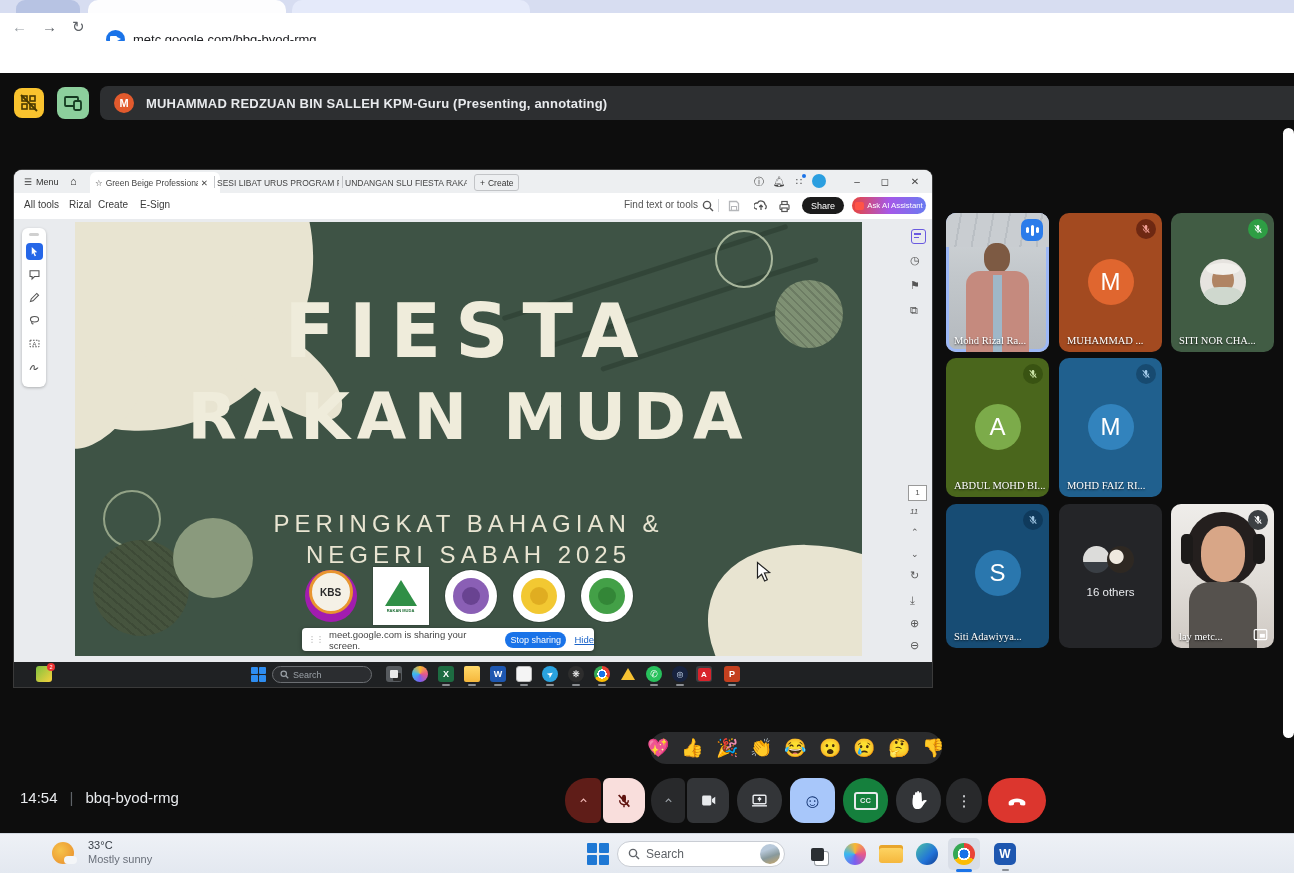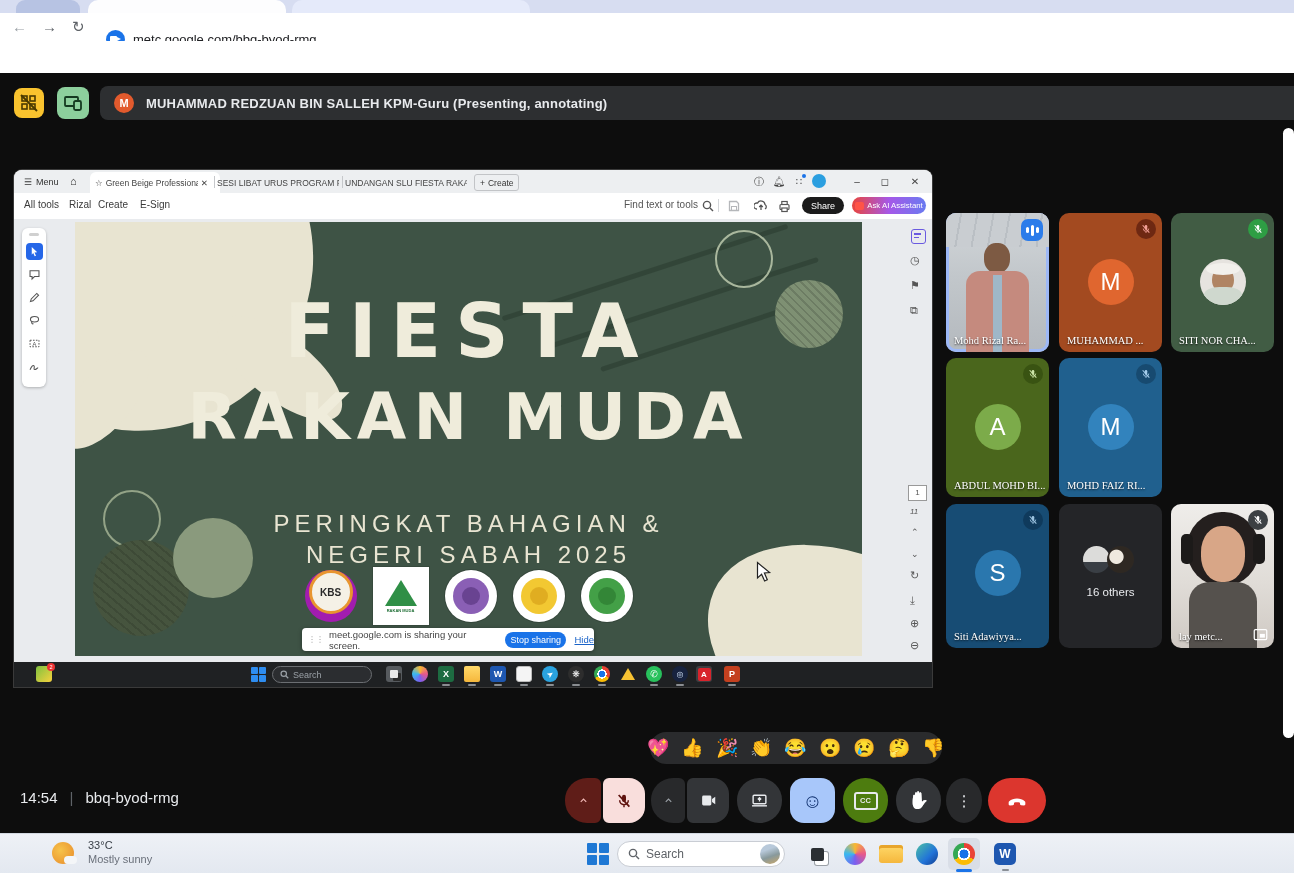--- a/index.html
+++ b/index.html
@@ -555,21 +555,21 @@
   <div class="ctl" style="left:737px;width:45px;background:#333538">
     <svg width="17" height="17" viewBox="0 0 24 24">
         <rect x="3" y="4.5" width="18" height="12" rx="1.5" fill="none" stroke="#e8eaed" stroke-width="2"></rect>
         <path d="M1.5 19.5h21" stroke="#e8eaed" stroke-width="2"></path>
         <path d="M12 13.5V8.5M9.6 10.5L12 8.1l2.4 2.4" fill="none" stroke="#e8eaed" stroke-width="1.8"></path>
       </svg>
   </div>
   <div class="ctl" style="left:790px;width:45px;background:#a8c7fa;border-radius:14px">
     <span style="font-size:20px;color:#0c2d6b;line-height:1">☺</span>
   </div>
-  <div class="ctl" style="left:843px;width:45px;background:#4d7c0f">
+  <div class="ctl" style="left:843px;width:45px;background:#15803d">
     <div style="width:20px;height:14px;border:2px solid #e8eaed;border-radius:3px;color:#e8eaed;font-size:7.5px;font-weight:700;display:flex;align-items:center;justify-content:center">CC</div>
   </div>
   <div class="ctl" style="left:896px;width:45px;background:#333538">
     <span style="font-size:17px;filter:grayscale(1) brightness(2.1)">✋</span>
   </div>
   <div class="ctl" style="left:946px;width:36px;background:#28292b;border-radius:50%">
     <span style="color:#e8eaed;font-size:15px">⋮</span>
   </div>
   <div class="ctl" style="left:988px;width:58px;background:#dc362e;border-radius:24px">
     <svg width="20" height="20" viewBox="0 0 24 24">

